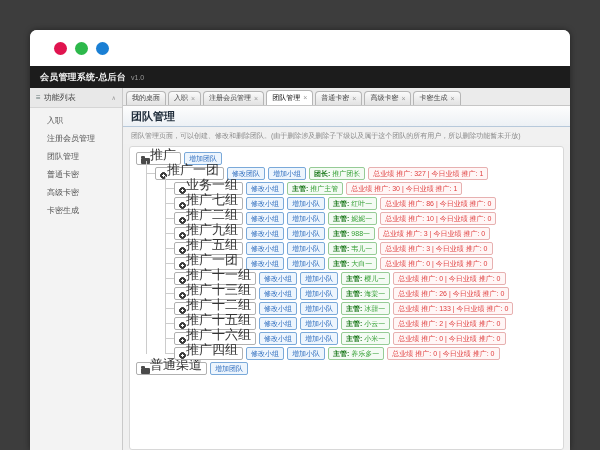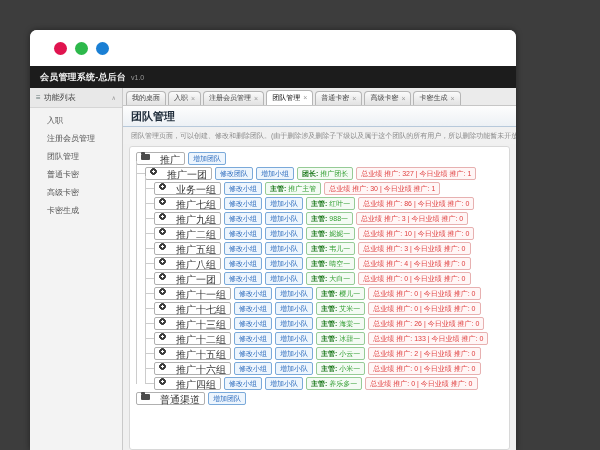--- a/index.html
+++ b/index.html
@@ -2,21 +2,21 @@
 <html><head>
 <meta charset="utf-8">
 <style>
   html,body{margin:0;padding:0;}
   body{
     width:600px;height:450px;overflow:hidden;background:#3d3d3d;
     font-family:"Liberation Sans", sans-serif;
     -webkit-font-smoothing:antialiased;
   }
   .window{
-    position:absolute;left:30px;top:30px;width:486px;height:420px;
+    position:absolute;left:30px;top:30px;width:540px;height:420px;
     background:#fff;border-radius:7px 7px 0 0;overflow:hidden;
     display:flex;flex-direction:column;box-shadow:0 0 6px rgba(0,0,0,.45);
   }
   .titlebar{height:36px;background:#fff;display:flex;align-items:center;padding-left:24px;gap:8px;flex:none;}
   .dot{width:13px;height:13px;border-radius:50%;}
   .appbar{height:22px;background:#1c1c1c;color:#eee;display:flex;align-items:center;padding-left:10px;flex:none;}
   .app-title{font-size:9px;font-weight:bold;letter-spacing:.2px;}
   .app-version{font-size:7px;color:#9a9a9a;margin-left:5px;}
   .winbody{flex:1;display:flex;background:#f0f0f0;min-height:0;}
 
@@ -36,25 +36,25 @@
   .tab.active{background:#fff;color:#111;height:13px;}
   .tab .x{margin-left:3px;color:#999;font-size:7px;line-height:1;}
 
   .pagehead{height:20px;background:linear-gradient(#fdfdfd,#edf1f5);border-bottom:1px solid #b7c9db;display:flex;align-items:center;padding-left:8px;flex:none;}
   .page-title{font-size:11px;font-weight:bold;color:#1f2c3a;}
   .note{font-size:7px;color:#8a8a8a;padding:4px 8px 3px;background:#f1f1f1;flex:none;white-space:nowrap;overflow:hidden;}
 
   .treewrap{flex:1;margin:2px 6px 0;background:#fff;border:1px solid #d8d8d8;border-radius:3px;padding:4px 6px;overflow:hidden;min-height:0;font-size:7px;}
 
   .trow{display:flex;align-items:center;height:15px;white-space:nowrap;}
-  .children{position:relative;margin-left:0;padding-left:9px;}
+  .children{position:relative;margin-left:10px;padding-left:9px;}
   .children::before{content:"";position:absolute;left:0;top:-5px;bottom:7px;border-left:1px solid #ccc;}
   .children > .trow::before{content:"";width:9px;height:1px;background:#ccc;margin-left:-9px;flex:none;}
 
-  .nodebox{display:inline-flex;align-items:flex-start;gap:10px;border:1px solid #b0b0b0;background:#fff;border-radius:2px;padding:0 4px;height:11px;font-size:10px;color:#333;margin-right:3px;}
+  .nodebox{display:inline-flex;align-items:flex-end;gap:0;border:1px solid #b0b0b0;background:#fff;border-radius:2px;padding:0 4px;height:11px;font-size:13px;color:#333;margin-right:3px;}
   .gear{width:7px;height:7px;border-radius:50%;flex:none;
         background:radial-gradient(circle at 50% 50%, #fff 0 1px, #3a3a3a 1.2px 3.5px, transparent 3.6px);}
   .folder{width:9px;height:6px;background:#4a4a4a;border-radius:1px;position:relative;flex:none;margin-top:1px;}
   .folder::before{content:"";position:absolute;top:-2px;left:0;width:4px;height:2px;background:#4a4a4a;border-radius:1px 1px 0 0;}
 
   .btn{display:inline-flex;align-items:center;height:11px;border:1px solid #7aa9d9;background:#edf5fd;color:#2f6ebf;border-radius:2px;padding:0 4px;font-size:7px;margin-right:3px;}
   .badge-g{display:inline-flex;align-items:center;height:11px;border:1px solid #96cb96;background:#f4fbf4;border-radius:2px;padding:0 4px;font-size:7px;margin-right:3px;gap:2px;}
   .badge-g .lab{color:#1d7a1d;font-weight:bold;}
   .badge-g .nm{color:#2f9d2f;}
   .badge-r{display:inline-flex;align-items:center;height:11px;border:1px solid #e7b0b0;background:#fff6f6;border-radius:2px;padding:0 4px;font-size:7px;color:#e04040;}
@@ -166,105 +166,79 @@
                 <span class="btn">增加小队</span>
                 <span class="badge-g">
                   <span class="lab">主管:</span>
                   <span class="nm">红叶一</span>
                 </span>
                 <span class="badge-r">总业绩 推广: 86 | 今日业绩 推广: 0</span>
               </div>
               <div class="trow">
                 <span class="nodebox">
                   <span class="gear"></span>
+                  <span>推广二组</span>
+                </span>
+                <span class="btn">修改小组</span>
+                <span class="btn">增加小队</span>
+                <span class="badge-g">
+                  <span class="lab">主管:</span>
+                  <span class="nm">妮妮一</span>
+                </span>
+                <span class="badge-r">总业绩 推广: 10 | 今日业绩 推广: 0</span>
+              </div>
+              <div class="trow">
+                <span class="nodebox">
+                  <span class="gear"></span>
                   <span>推广九组</span>
                 </span>
                 <span class="btn">修改小组</span>
                 <span class="btn">增加小队</span>
                 <span class="badge-g">
                   <span class="lab">主管:</span>
                   <span class="nm">988一</span>
                 </span>
                 <span class="badge-r">总业绩 推广: 3 | 今日业绩 推广: 0</span>
               </div>
               <div class="trow">
                 <span class="nodebox">
                   <span class="gear"></span>
-                  <span>推广二组</span>
-                </span>
-                <span class="btn">修改小组</span>
-                <span class="btn">增加小队</span>
-                <span class="badge-g">
-                  <span class="lab">主管:</span>
-                  <span class="nm">妮妮一</span>
-                </span>
-                <span class="badge-r">总业绩 推广: 10 | 今日业绩 推广: 0</span>
-              </div>
-              <div class="trow">
-                <span class="nodebox">
-                  <span class="gear"></span>
                   <span>推广五组</span>
                 </span>
                 <span class="btn">修改小组</span>
                 <span class="btn">增加小队</span>
                 <span class="badge-g">
                   <span class="lab">主管:</span>
                   <span class="nm">韦儿一</span>
                 </span>
                 <span class="badge-r">总业绩 推广: 3 | 今日业绩 推广: 0</span>
               </div>
               <div class="trow">
                 <span class="nodebox">
                   <span class="gear"></span>
-                  <span>推广八组</span>
-                </span>
-                <span class="btn">修改小组</span>
-                <span class="btn">增加小队</span>
-                <span class="badge-g">
-                  <span class="lab">主管:</span>
-                  <span class="nm">晴空一</span>
-                </span>
-                <span class="badge-r">总业绩 推广: 4 | 今日业绩 推广: 0</span>
-              </div>
-              <div class="trow">
-                <span class="nodebox">
-                  <span class="gear"></span>
                   <span>推广一团</span>
                 </span>
                 <span class="btn">修改小组</span>
                 <span class="btn">增加小队</span>
                 <span class="badge-g">
                   <span class="lab">主管:</span>
                   <span class="nm">大白一</span>
                 </span>
                 <span class="badge-r">总业绩 推广: 0 | 今日业绩 推广: 0</span>
               </div>
               <div class="trow">
                 <span class="nodebox">
                   <span class="gear"></span>
                   <span>推广十一组</span>
                 </span>
                 <span class="btn">修改小组</span>
                 <span class="btn">增加小队</span>
                 <span class="badge-g">
                   <span class="lab">主管:</span>
                   <span class="nm">樱儿一</span>
-                </span>
-                <span class="badge-r">总业绩 推广: 0 | 今日业绩 推广: 0</span>
-              </div>
-              <div class="trow">
-                <span class="nodebox">
-                  <span class="gear"></span>
-                  <span>推广十七组</span>
-                </span>
-                <span class="btn">修改小组</span>
-                <span class="btn">增加小队</span>
-                <span class="badge-g">
-                  <span class="lab">主管:</span>
-                  <span class="nm">艾米一</span>
                 </span>
                 <span class="badge-r">总业绩 推广: 0 | 今日业绩 推广: 0</span>
               </div>
               <div class="trow">
                 <span class="nodebox">
                   <span class="gear"></span>
                   <span>推广十三组</span>
                 </span>
                 <span class="btn">修改小组</span>
                 <span class="btn">增加小队</span>

